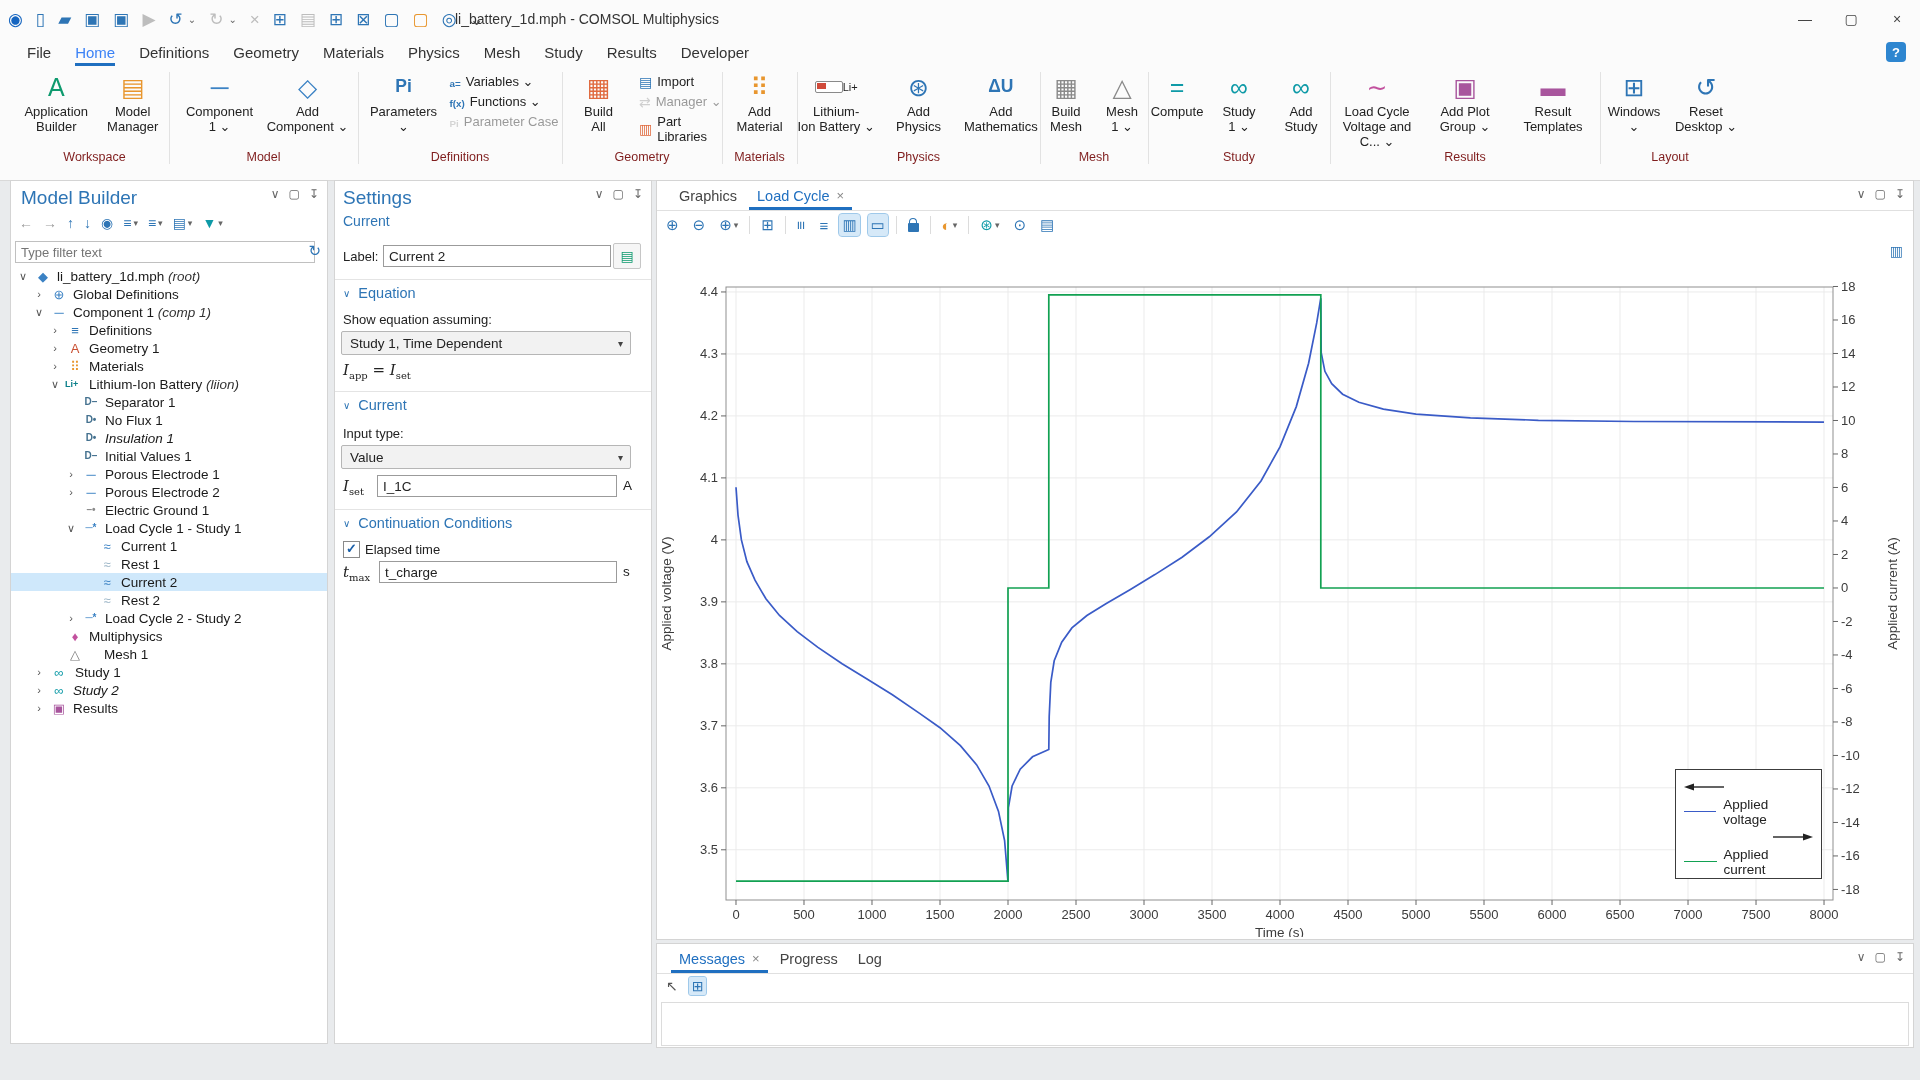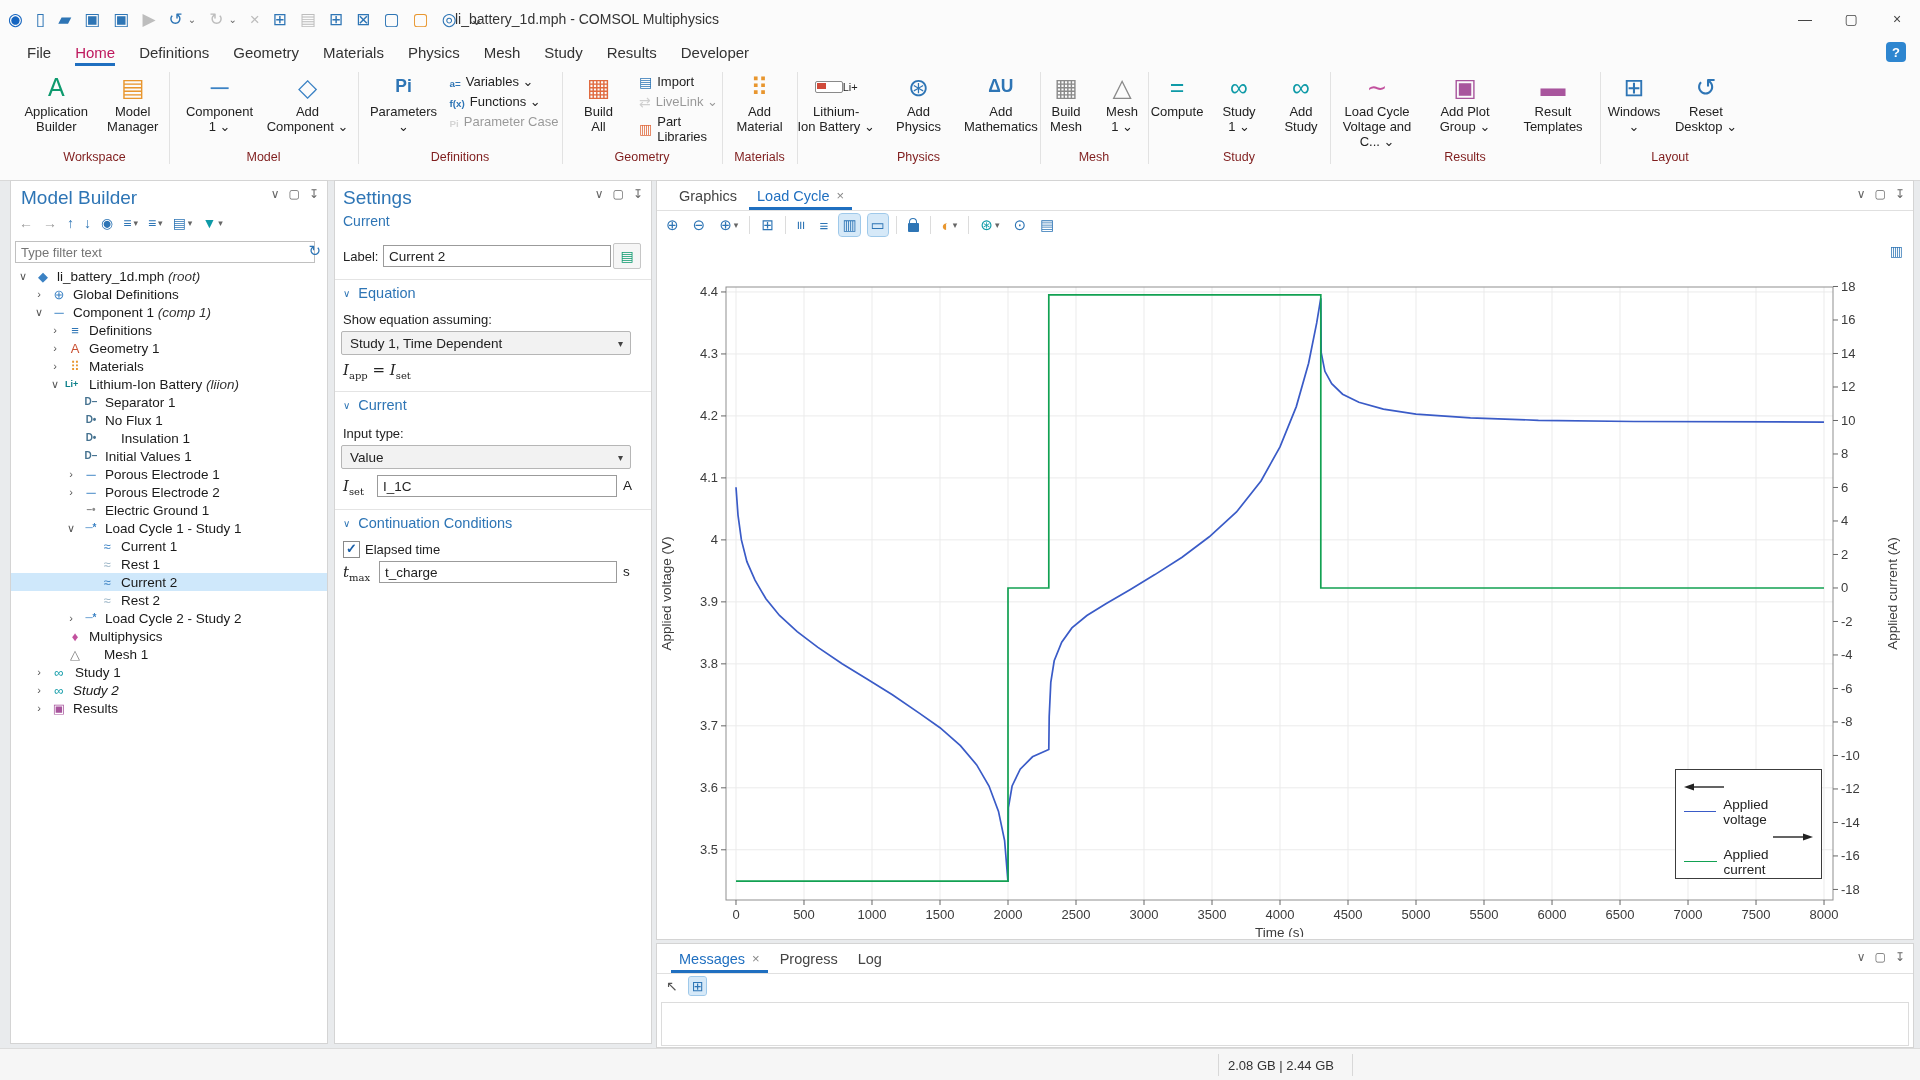--- a/index.html
+++ b/index.html
@@ -9,21 +9,21 @@
   #qat{position:absolute;left:8px;top:0;height:38px;display:flex;align-items:center;gap:13px;}
   .qicon{font-size:17px;line-height:1;cursor:default;}
   .qcaret{font-size:10px;color:#666;margin-left:-8px;}
   #win-title{position:absolute;left:455px;top:0;height:38px;display:flex;align-items:center;font-size:14px;color:#333;}
   #win-controls{position:absolute;right:0;top:0;height:38px;display:flex;}
   .wbtn{width:46px;height:38px;display:flex;align-items:center;justify-content:center;font-size:14px;color:#444;}
   
   #menubar{position:absolute;left:0;top:38px;width:1920px;height:28px;background:#fbfbfb;}
   #menu-tabs{position:absolute;left:27px;top:0;height:28px;display:flex;gap:24px;}
   .mtab{font-size:15px;color:#333;height:28px;display:flex;align-items:center;position:relative;}
-  .mtab.active{color:#be185d;}
+  .mtab.active{color:#3b82f6;}
   .mtab.active::after{content:"";position:absolute;left:0;right:0;bottom:0;height:3px;background:#1f6fc0;}
   #help-btn{position:absolute;right:14px;top:4px;width:20px;height:20px;background:#2e86d0;color:#fff;border-radius:4px;font-size:13px;font-weight:bold;display:flex;align-items:center;justify-content:center;}
   
   #ribbon{position:absolute;left:0;top:66px;width:1920px;height:114px;background:#fbfbfb;border-bottom:1px solid #d9d9d9;}
   .rgroup{position:absolute;top:0;height:100px;}
   .rgsep{position:absolute;top:6px;height:92px;width:1px;background:#e2e2e2;}
   .rglabel{position:absolute;top:84px;width:100%;text-align:center;font-size:12.5px;color:#7f1d1d;}
   .rgitems{position:absolute;left:0;top:2px;right:0;display:flex;justify-content:center;align-items:flex-start;gap:4px;}
   .rbig{display:flex;flex-direction:column;align-items:center;width:84px;padding-top:2px;}
   .rbig .ricon{height:34px;display:flex;align-items:center;justify-content:center;font-size:25px;line-height:1;}
@@ -223,21 +223,21 @@
             <div class="rlabel">Build
 All</div>
           </div>
           <div class="rsmallcol">
             <div class="rsmall">
               <span class="ricon"><span style="color: rgb(46, 117, 181); font-size: 14px;">▤</span></span>
               <span>Import</span>
             </div>
             <div class="rsmall disabled">
               <span class="ricon"><span style="color: rgb(154, 154, 154); font-size: 14px;">⇄</span></span>
-              <span>LiveLink ⌄</span>
+              <span>Manager ⌄</span>
             </div>
             <div class="rsmall">
               <span class="ricon"><span style="color: rgb(224, 106, 62); font-size: 14px;">▥</span></span>
               <span>Part Libraries</span>
             </div>
           </div>
         </div>
         <div class="rglabel">Geometry</div>
       </div>
       <div class="rgsep" style="left: 562px;"></div>
@@ -462,21 +462,21 @@
         <div class="trow">
           <span class="tico" style="color: rgb(68, 113, 143); font-size: 10px; font-weight: bold; left: 70px;">D–</span>
           <span class="tlab" style="left: 94px;">Separator 1</span>
         </div>
         <div class="trow">
           <span class="tico" style="color: rgb(68, 113, 143); font-size: 10px; font-weight: bold; left: 70px;">D•</span>
           <span class="tlab" style="left: 94px;">No Flux 1</span>
         </div>
         <div class="trow">
           <span class="tico" style="color: rgb(68, 113, 143); font-size: 10px; font-weight: bold; left: 70px;">D•</span>
-          <span class="tlab" style="left: 110px;">Insulation 1</span>
+          <span class="tlab" style="left: 94px; font-style: italic;">Insulation 1</span>
         </div>
         <div class="trow">
           <span class="tico" style="color: rgb(68, 113, 143); font-size: 10px; font-weight: bold; left: 70px;">D–</span>
           <span class="tlab" style="left: 94px;">Initial Values 1</span>
         </div>
         <div class="trow">
           <span class="texp" style="left: 54px;">›</span>
           <span class="tico" style="color: rgb(59, 130, 196); font-size: 13px; left: 70px;">─</span>
           <span class="tlab" style="left: 94px;">Porous Electrode 1</span>
         </div>
@@ -841,19 +841,14 @@
       <span>▢</span>
       <span>↧</span>
     </div>
     <div id="msg-toolbar">
         <div class="mti"><span style="color: rgb(85, 85, 85); font-size: 14px;">↖</span></div>
         <div class="mti active"><span style="color: rgb(46, 117, 181); font-size: 14px;">⊞</span></div>
       </div>
     <div id="msg-content"></div>
   </div>
 
-  <div id="statusbar">
-    <div class="stsep" style="left:1218px;"></div>
-    <div id="mem">2.08 GB | 2.44 GB</div>
-    <div class="stsep" style="left:1352px;"></div>
-  </div>
 
 </div>
 
 </body></html>

